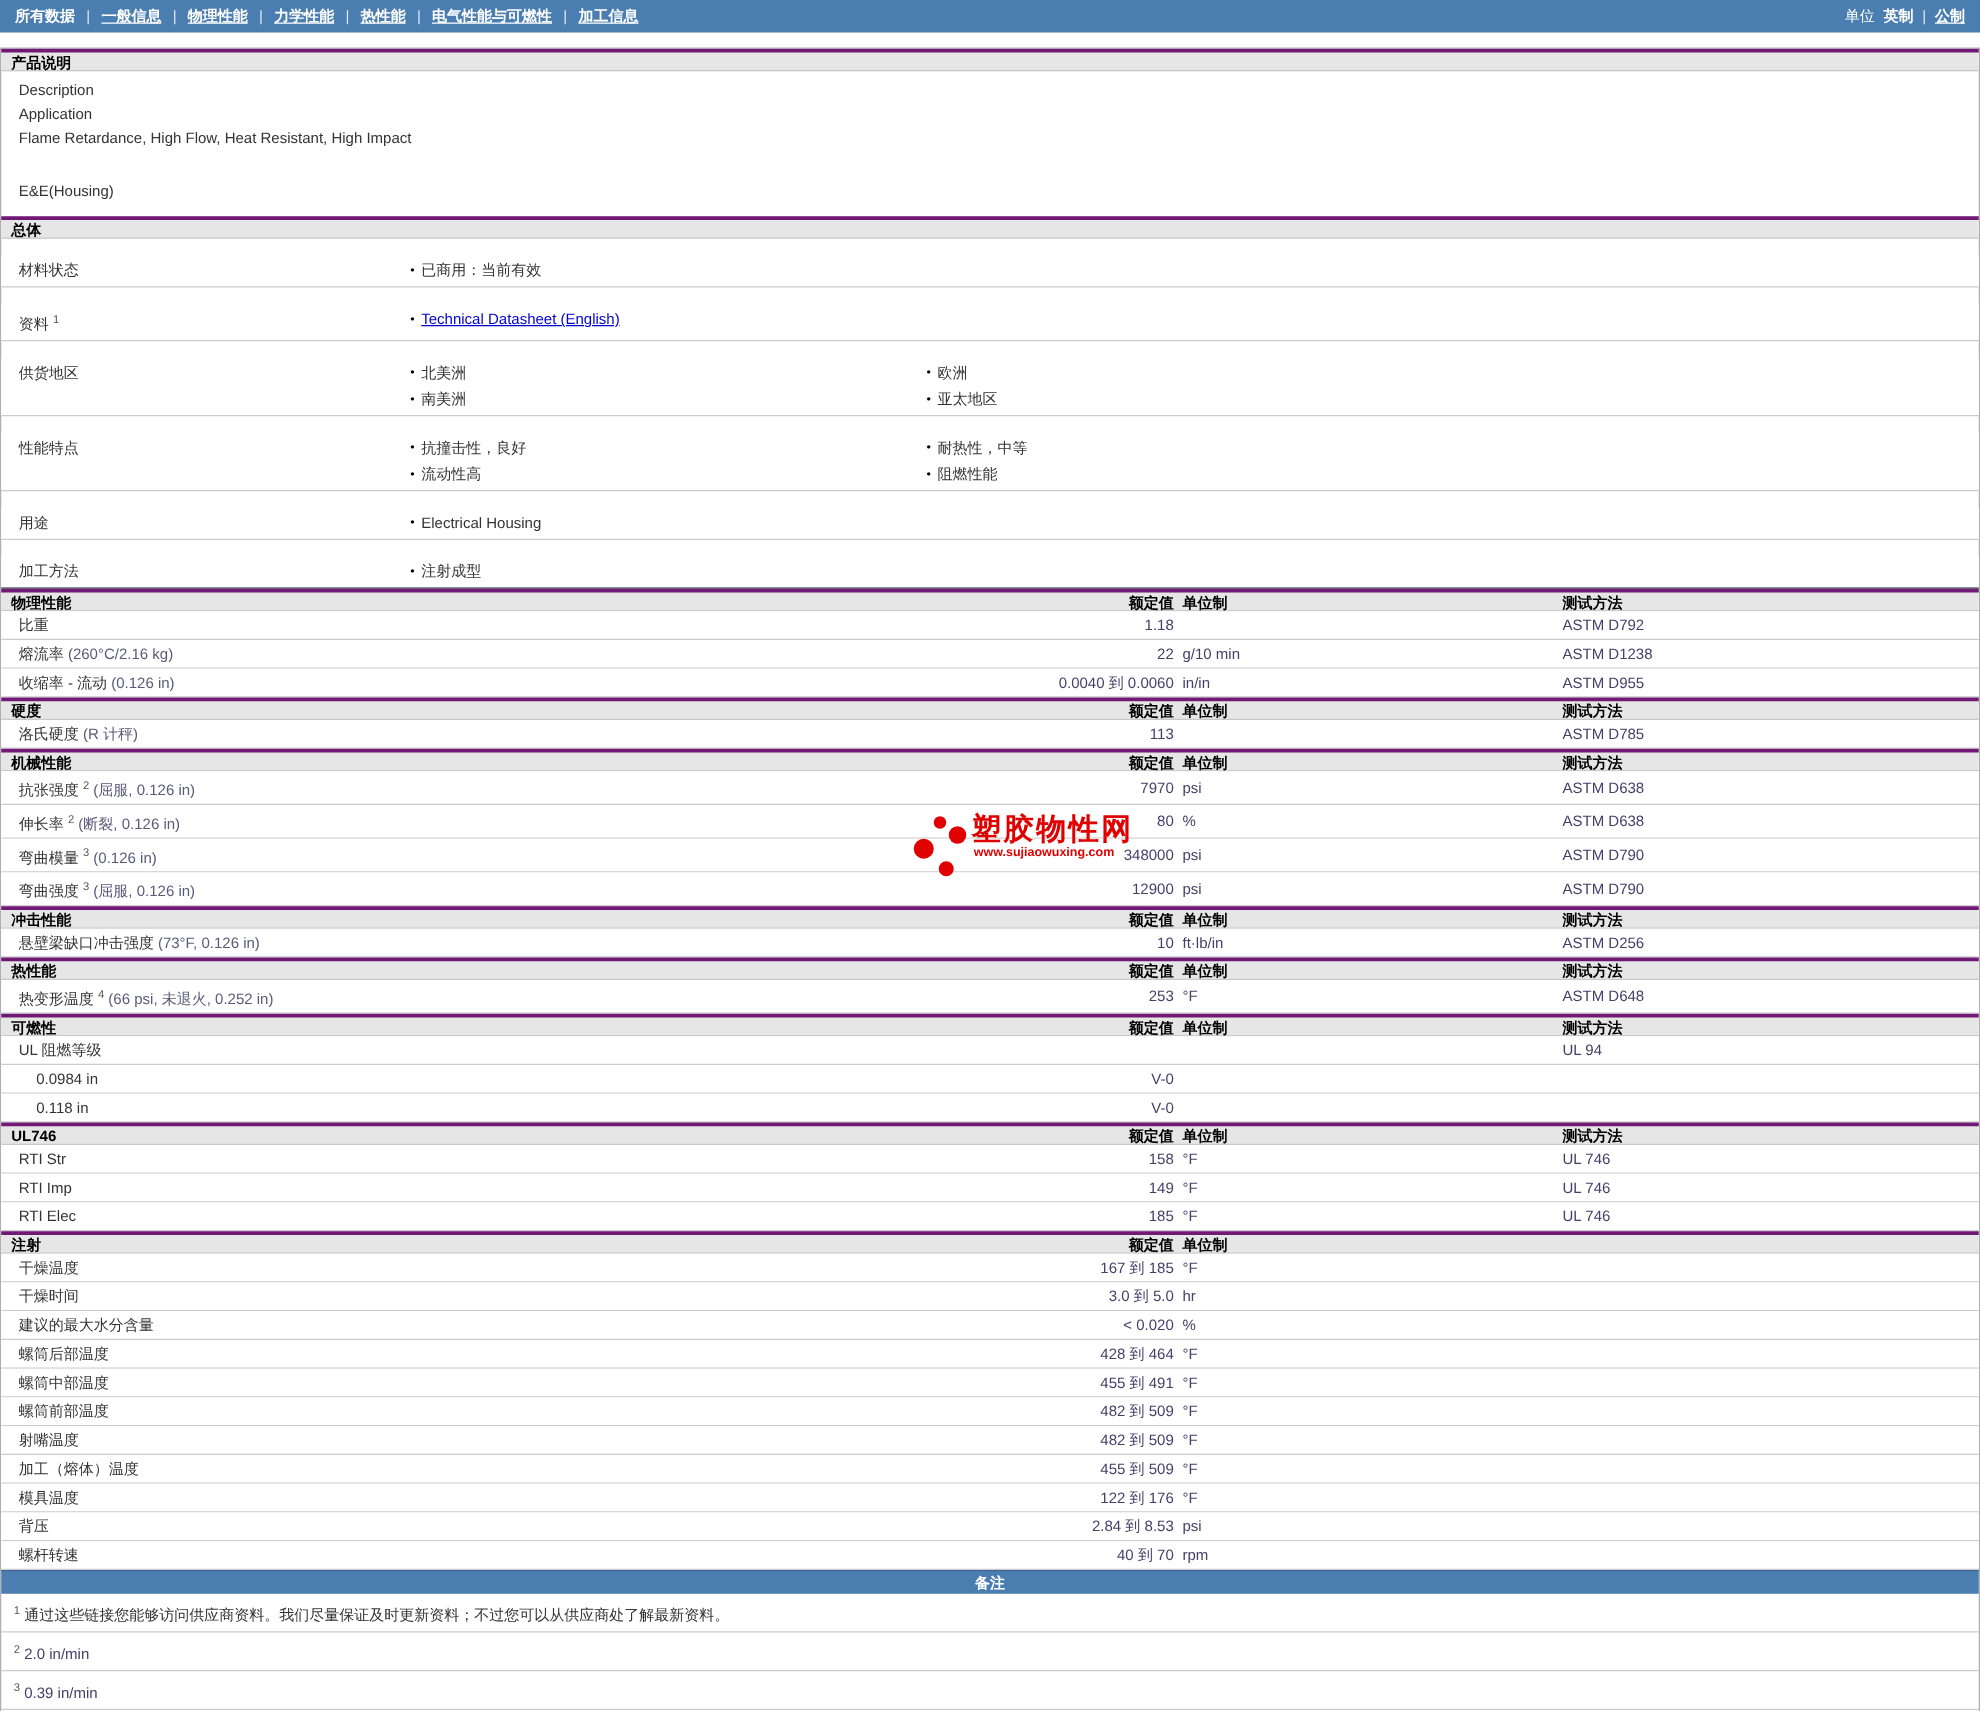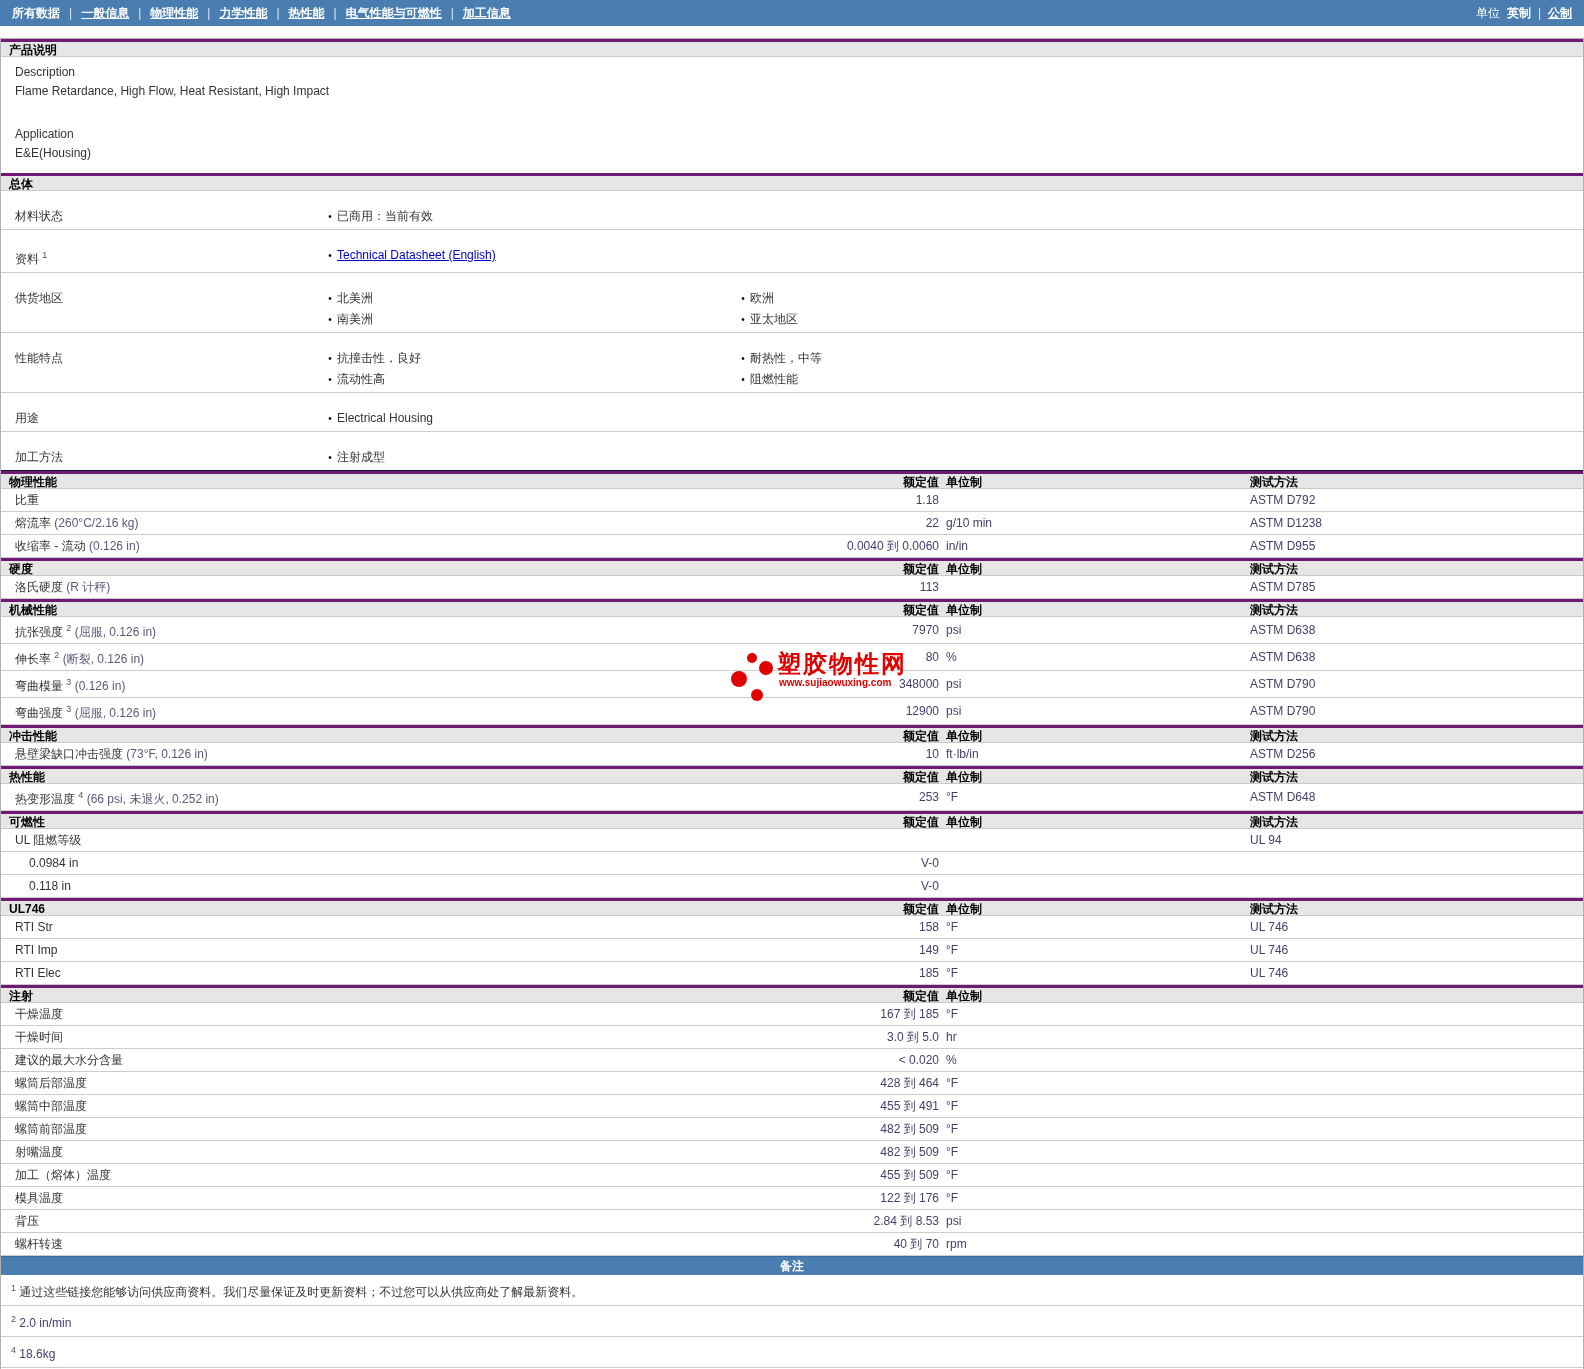--- a/index.html
+++ b/index.html
@@ -118,22 +118,22 @@
     </div>
     <div class="wm-text">塑胶物性网</div>
     <div class="wm-url">www.sujiaowuxing.com</div>
   </div>
 
   <div class="sechead">
     <span class="hlabel">产品说明</span>
   </div>
   <div class="pd-block">
     <div class="pd-line">Description</div>
+    <div class="pd-line">Application</div>
     <div class="pd-line pd-desc">Flame Retardance, High Flow, Heat Resistant, High Impact</div>
-    <div class="pd-line">Application</div>
     <div class="pd-line pd-app">E&amp;E(Housing)</div>
   </div>
 
   <div class="sechead">
     <span class="hlabel">总体</span>
   </div>
   <div id="general-rows">
       <div class="grow grid3">
         <div class="glabel">材料状态</div>
         <div>
@@ -432,20 +432,21 @@
         <span class="colv pval">40 到 70</span>
         <span class="colu pval">rpm</span>
         <span class="colt pval"></span>
       </div>
     </div>
 
   <div class="notebar">备注</div>
   <div id="note-items">
       <div class="note-row"><sup>1</sup><span> 通过这些链接您能够访问供应商资料。我们尽量保证及时更新资料；不过您可以从供应商处了解最新资料。</span></div>
       <div class="note-row"><sup>2</sup><span class="note-val"> 2.0 in/min</span></div>
+      <div class="note-row"><sup>3</sup><span class="note-val"> 0.39 in/min</span></div>
       <div class="note-row"><sup>4</sup><span class="note-val"> 18.6kg</span></div>
     </div>
 
   <div class="footer">
     <div class="f-logo">
       <svg width="130" height="42" viewBox="0 0 130 42">
         <polygon points="4,34 20,6 24,34" fill="#1b3f8f"></polygon>
         <polygon points="16,14 26,4 30,8 20,18" fill="#f4c400"></polygon>
         <text x="32" y="13" font-size="10" fill="#1b3f8f" font-family="Liberation Sans, sans-serif">Powered by</text>
         <text x="30" y="33" font-size="21" font-weight="bold" fill="#15246b" font-family="Liberation Sans, sans-serif">IDES</text>

